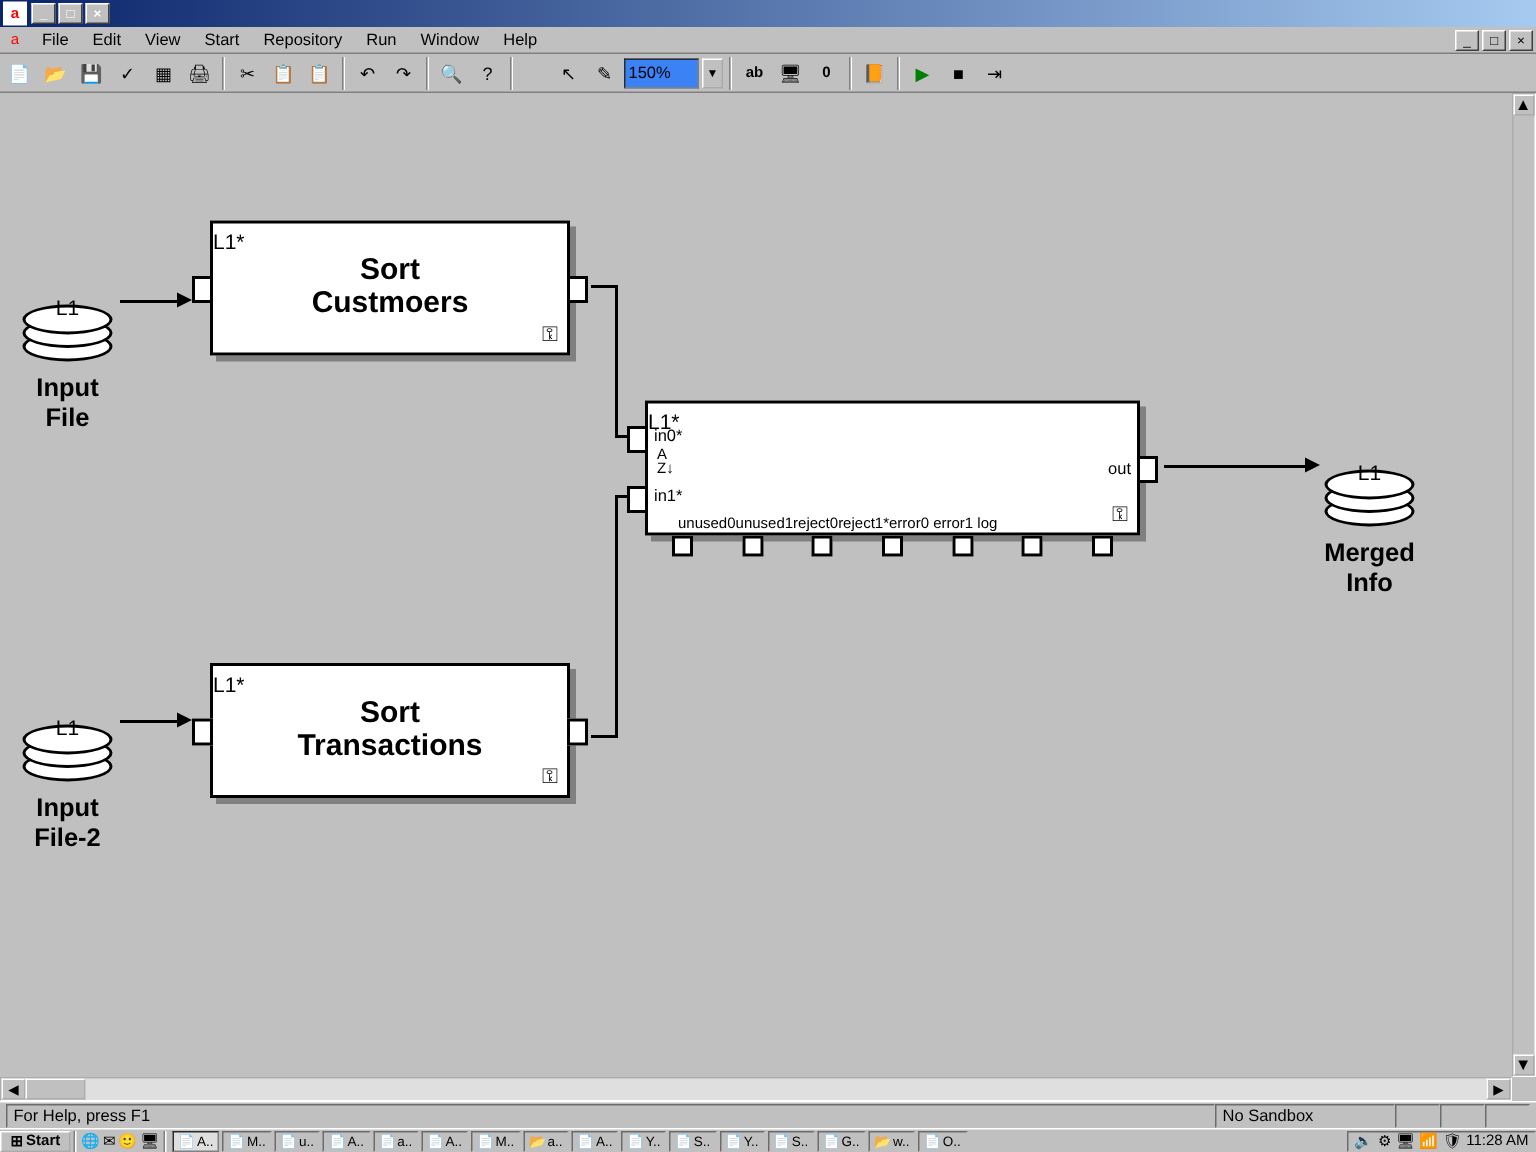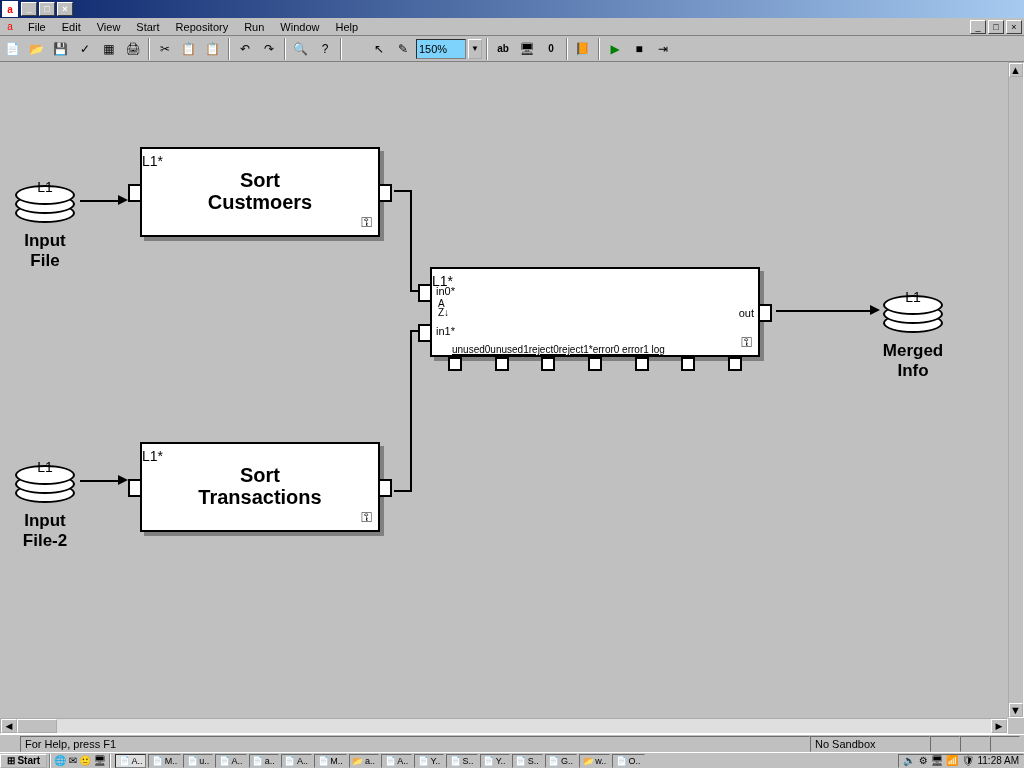--- a/index.html
+++ b/index.html
@@ -46,21 +46,21 @@
   background: #c0c0c0; height: 26px; display:flex; align-items:center;
   padding: 2px; gap:2px; border-bottom:1px solid #808080;
 }
 .tb-btn {
   width: 22px; height: 22px; border: 1px solid #c0c0c0;
   display: inline-flex; align-items:center; justify-content:center;
   font-size: 12px;
 }
 .tb-sep { width:6px; height:22px; border-left:1px solid #808080; border-right:1px solid #fff; margin:0 2px; width:2px;}
 .zoom-box {
-  width: 50px; height:20px; background:#7dd3fc; border:1px inset #808080;
+  width: 50px; height:20px; background:#3b82f6; border:1px inset #808080;
   font-size:11px; padding:1px 2px; display:flex; align-items:center;
 }
 .zoom-dd { width:14px; height:20px; border:1px outset #fff; background:#c0c0c0; font-size:8px; display:flex;align-items:center;justify-content:center;}
 .canvas-area {
   position: absolute; top: 62px; left:0; right:0; bottom: 34px;
   background: #c0c0c0;
 }
 .canvas-inner {
   position:absolute; top:0; left:0; right:16px; bottom:16px;
   background:#c0c0c0;
@@ -82,21 +82,21 @@
   background:#c0c0c0; border-top:1px solid #fff; display:flex; align-items:center;
   font-size:10px;
 }
 .start-btn{ height:14px; padding:0 6px; border:1px outset #fff; font-weight:bold; display:flex;align-items:center;gap:2px;}
 .task-item{ height:14px; padding:0 3px; border:1px inset #c0c0c0; margin-left:2px; font-size:9px; display:flex;align-items:center; gap:1px; max-width:50px; overflow:hidden; white-space:nowrap;}
 .task-item.active{border:1px inset #808080; background:#dfdfdf;}
 .tray{ margin-left:auto; border:1px inset #c0c0c0; padding:0 4px; height:14px; display:flex;align-items:center; gap:3px;}
 
 
 .db-icon {
-  position:absolute; width:70px; text-align:center;
+  position:absolute; width:70px; text-align:center;margin-top:18px;
 }
 .db-stack { position:relative; width:70px; height:50px; }
 .db-ellipse {
   position:absolute; left:5px; width:60px; height:20px; border:2px solid #000;
   border-radius: 50%; background:#fff;
 }
 .db-label-inner{
   position:absolute; top:2px; width:100%; text-align:center; font-size:14px; font-weight:normal;
 }
 .db-caption { font-size:17px; font-weight:bold; margin-top:4px; line-height:1.15;}
@@ -236,21 +236,21 @@
     <div class="component" style="top:205px; left:430px; width:330px; height:90px;">
       <div class="port port-in" style="top:15px;"></div>
       <div class="port-lbl" style="top:16px; left:4px;">in0*</div>
       <div class="sort-az">A<br>Z↓</div>
       <div class="port port-in" style="top:55px;"></div>
       <div class="port-lbl" style="top:56px; left:4px;">in1*</div>
       <div class="comp-header">L1*</div>
       <div class="port-lbl" style="top:38px; right:4px;">out</div>
       <div class="port port-out" style="top:35px;"></div>
       <div class="key-icon">⚿</div>
-      <div style="position:absolute;bottom:0;left:20px;right:20px;font-size:10px;white-space:nowrap;overflow:hidden;text-decoration:underline;">unused0unused1reject0reject1*error0 error1   log</div>
+      <div style="position:absolute;bottom:0;left:20px;right:20px;font-size:10px;white-space:nowrap;overflow:hidden;">unused0unused1reject0reject1*error0 error1   log</div>
       <div class="bottom-ports">
         <div class="bottom-port"></div>
         <div class="bottom-port"></div>
         <div class="bottom-port"></div>
         <div class="bottom-port"></div>
         <div class="bottom-port"></div>
         <div class="bottom-port"></div>
         <div class="bottom-port"></div>
       </div>
     </div>
@@ -292,21 +292,21 @@
   <div class="scroll-h">
     <div class="arrow">◀</div>
     <div style="width:40px;border:1px outset #fff;background:#c0c0c0;"></div>
     <div class="track"></div>
     <div class="arrow">▶</div>
   </div>
   <div class="scroll-corner"></div>
 </div>
 
 <div class="statusbar">
-  <div class="status-cell" style="flex:1;margin-left:16px;">For Help, press F1</div>
+  <div class="status-cell" style="flex:1;">For Help, press F1</div>
   <div class="status-cell" style="width:120px;">No Sandbox</div>
   <div class="status-cell" style="width:30px;"></div>
   <div class="status-cell" style="width:30px;"></div>
   <div class="status-cell" style="width:30px;"></div>
 </div>
 
 <div class="taskbar">
   <div class="start-btn">
     <span>⊞</span>
     <span>Start</span>

